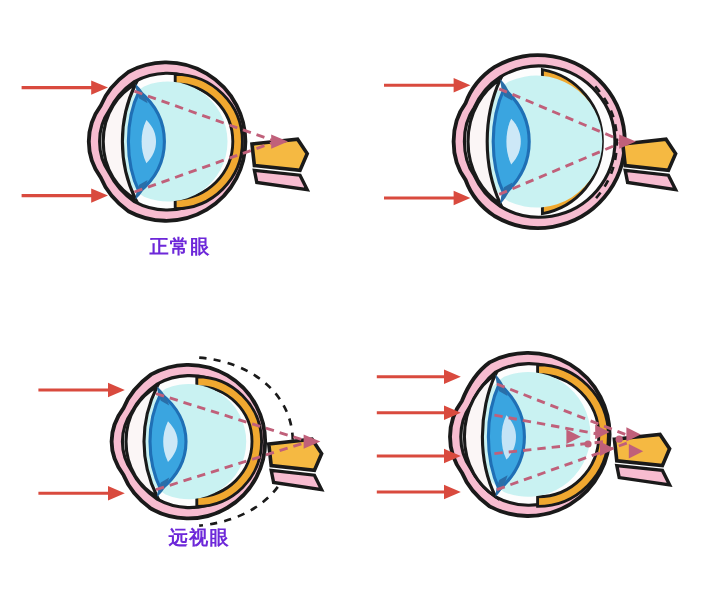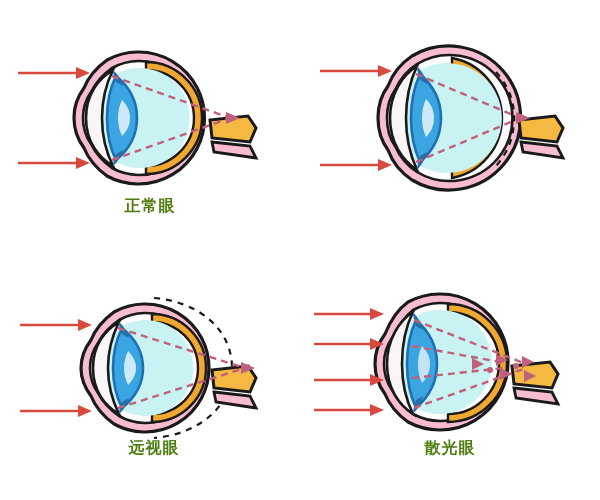--- a/index.html
+++ b/index.html
@@ -32,27 +32,27 @@
     height: 250px;
     display: block;
   }
   .panel-label {
     position: absolute;
     left: 0;
     width: 300px;
     text-align: center;
     font-size: 16px;
     font-weight: bold;
-    color: #4d7c0f;
+    color: #6d28d9;
     letter-spacing: 1px;
     font-family: "DejaVu Sans", "Liberation Sans", sans-serif;
   }
   .p-tl { left: 0;   top: 0; }
   .p-tr { left: 300px; top: 0; }
-  .p-bl { left: 4px;   top: 250px; }
+  .p-bl { left: 16px;   top: 250px; }
   .p-br { left: 300px; top: 250px; }
   .lab-top { top: 196px; }
   .lab-bot { top: 188px; }
 </style>
 </head>
 <body>
 
 <div id="figure">
 
   <div class="panel p-tl">
@@ -252,16 +252,15 @@
       <g fill="#c0607a" stroke="none">
         <polygon points="172,108 184,114 172,120"></polygon>
         <polygon points="196,104 208,110 196,116"></polygon>
         <polygon points="200,118 212,124 200,130"></polygon>
         <polygon points="222,106 234,112 222,118"></polygon>
         <polygon points="224,120 236,126 224,132"></polygon>
         <circle cx="216" cy="116" r="3"></circle>
         <circle cx="190" cy="120" r="3"></circle>
       </g>
     </svg>
-    <div class="panel-label lab-bot">散光眼</div>
   </div>
 
 </div>
 
 </body></html>

